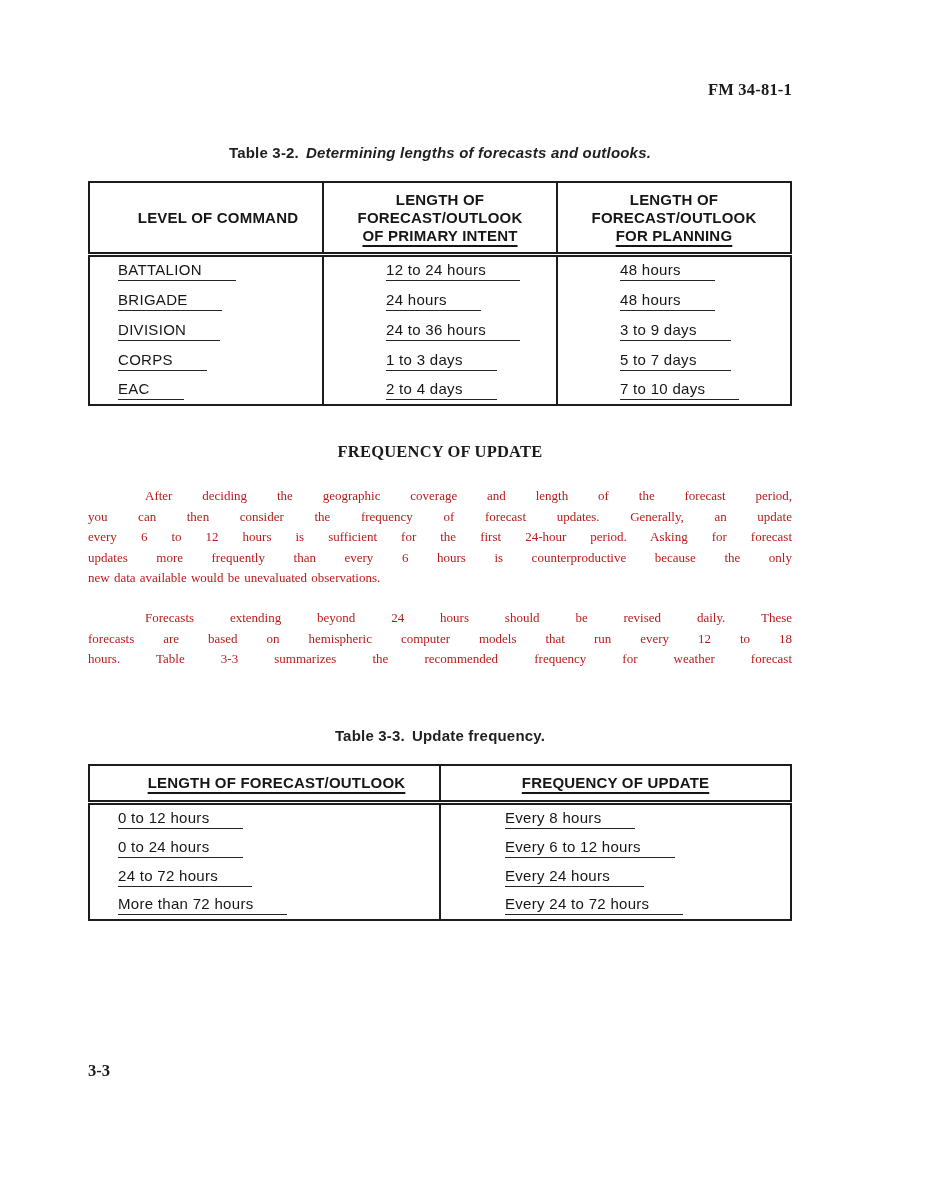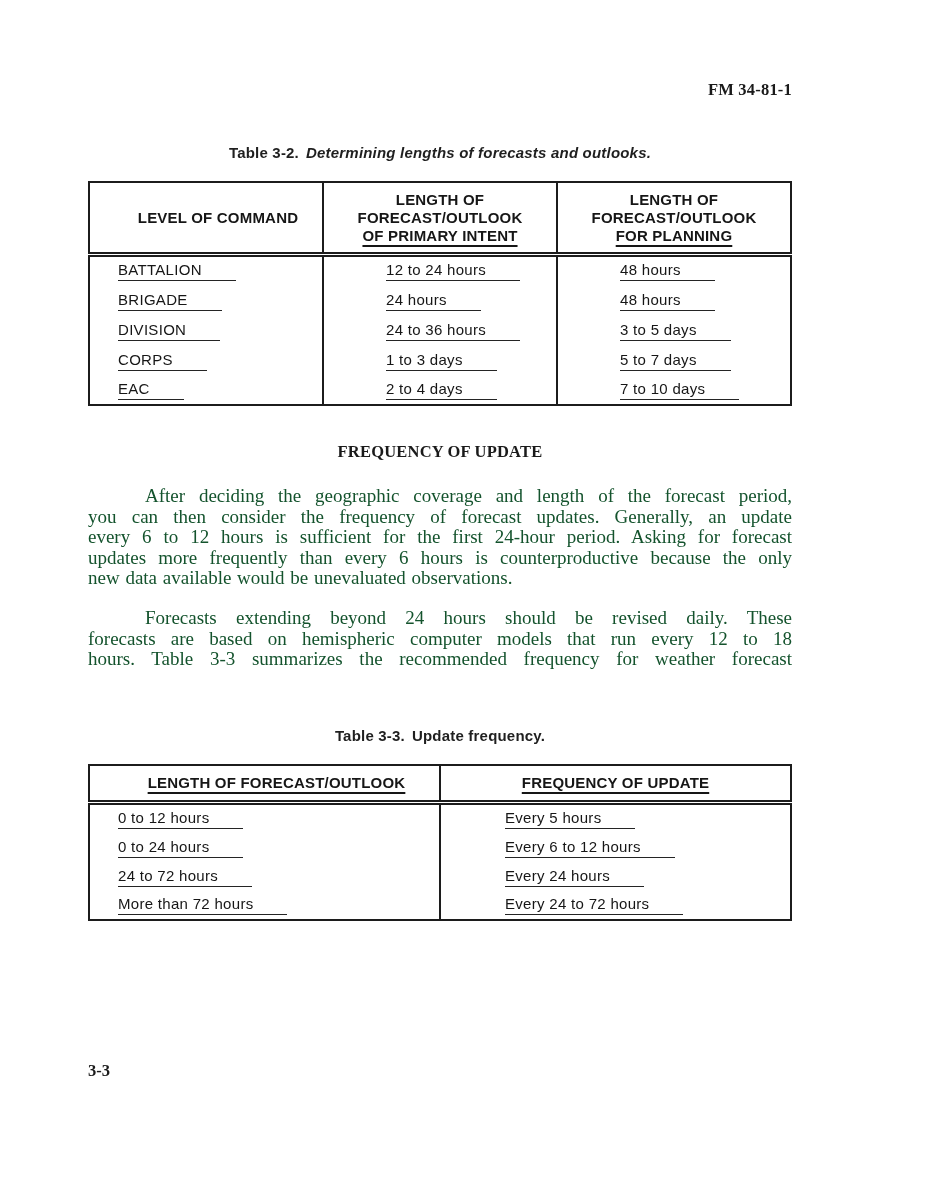--- a/index.html
+++ b/index.html
@@ -88,23 +88,23 @@
 
   .section-heading {
     margin-top:36px;
     text-align:center;
     font-weight:bold;
     font-size:16.5px;
     letter-spacing:0.2px;
   }
 
   .para {
-    font-size:19px;
+    font-size:13px;
     line-height:20.6px;
-    color:#14532d;
+    color:#b91c1c;
   }
   .para1 { margin-top:24px; }
   .para2 { margin-top:19px; }
   .jline { text-align:justify; text-align-last:justify; word-spacing:1px; }
   .jline.first { text-indent:57px; }
   .jline.jlast { text-align-last:left; }
 
   .page-num {
     margin-top:140px;
     text-align:left;
@@ -149,21 +149,21 @@
             <td><span class="u">48 hours</span></td>
           </tr>
           <tr>
             <td><span class="u">BRIGADE</span></td>
             <td><span class="u">24 hours</span></td>
             <td><span class="u">48 hours</span></td>
           </tr>
           <tr>
             <td><span class="u">DIVISION</span></td>
             <td><span class="u">24 to 36 hours</span></td>
-            <td><span class="u">3 to 5 days</span></td>
+            <td><span class="u">3 to 9 days</span></td>
           </tr>
           <tr>
             <td><span class="u">CORPS</span></td>
             <td><span class="u">1 to 3 days</span></td>
             <td><span class="u">5 to 7 days</span></td>
           </tr>
           <tr>
             <td><span class="u">EAC</span></td>
             <td><span class="u">2 to 4 days</span></td>
             <td><span class="u">7 to 10 days</span></td>
@@ -198,21 +198,21 @@
               <div class="hline hl-u">LENGTH OF FORECAST/OUTLOOK</div>
             </th>
             <th>
               <div class="hline hl-u">FREQUENCY OF UPDATE</div>
             </th>
           </tr>
       </thead>
       <tbody>
           <tr>
             <td><span class="u">0 to 12 hours</span></td>
-            <td><span class="u">Every 5 hours</span></td>
+            <td><span class="u">Every 8 hours</span></td>
           </tr>
           <tr>
             <td><span class="u">0 to 24 hours</span></td>
             <td><span class="u">Every 6 to 12 hours</span></td>
           </tr>
           <tr>
             <td><span class="u">24 to 72 hours</span></td>
             <td><span class="u">Every 24 hours</span></td>
           </tr>
           <tr>

